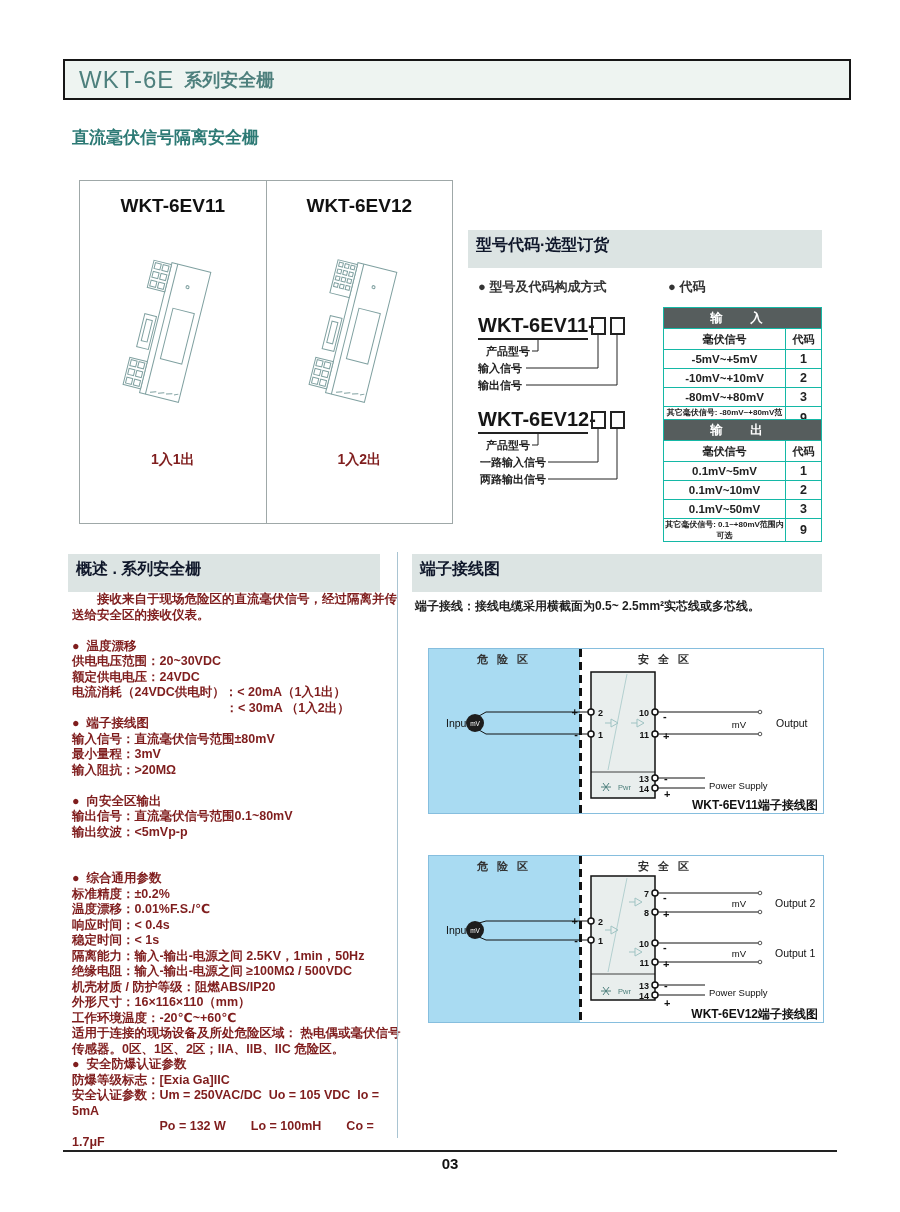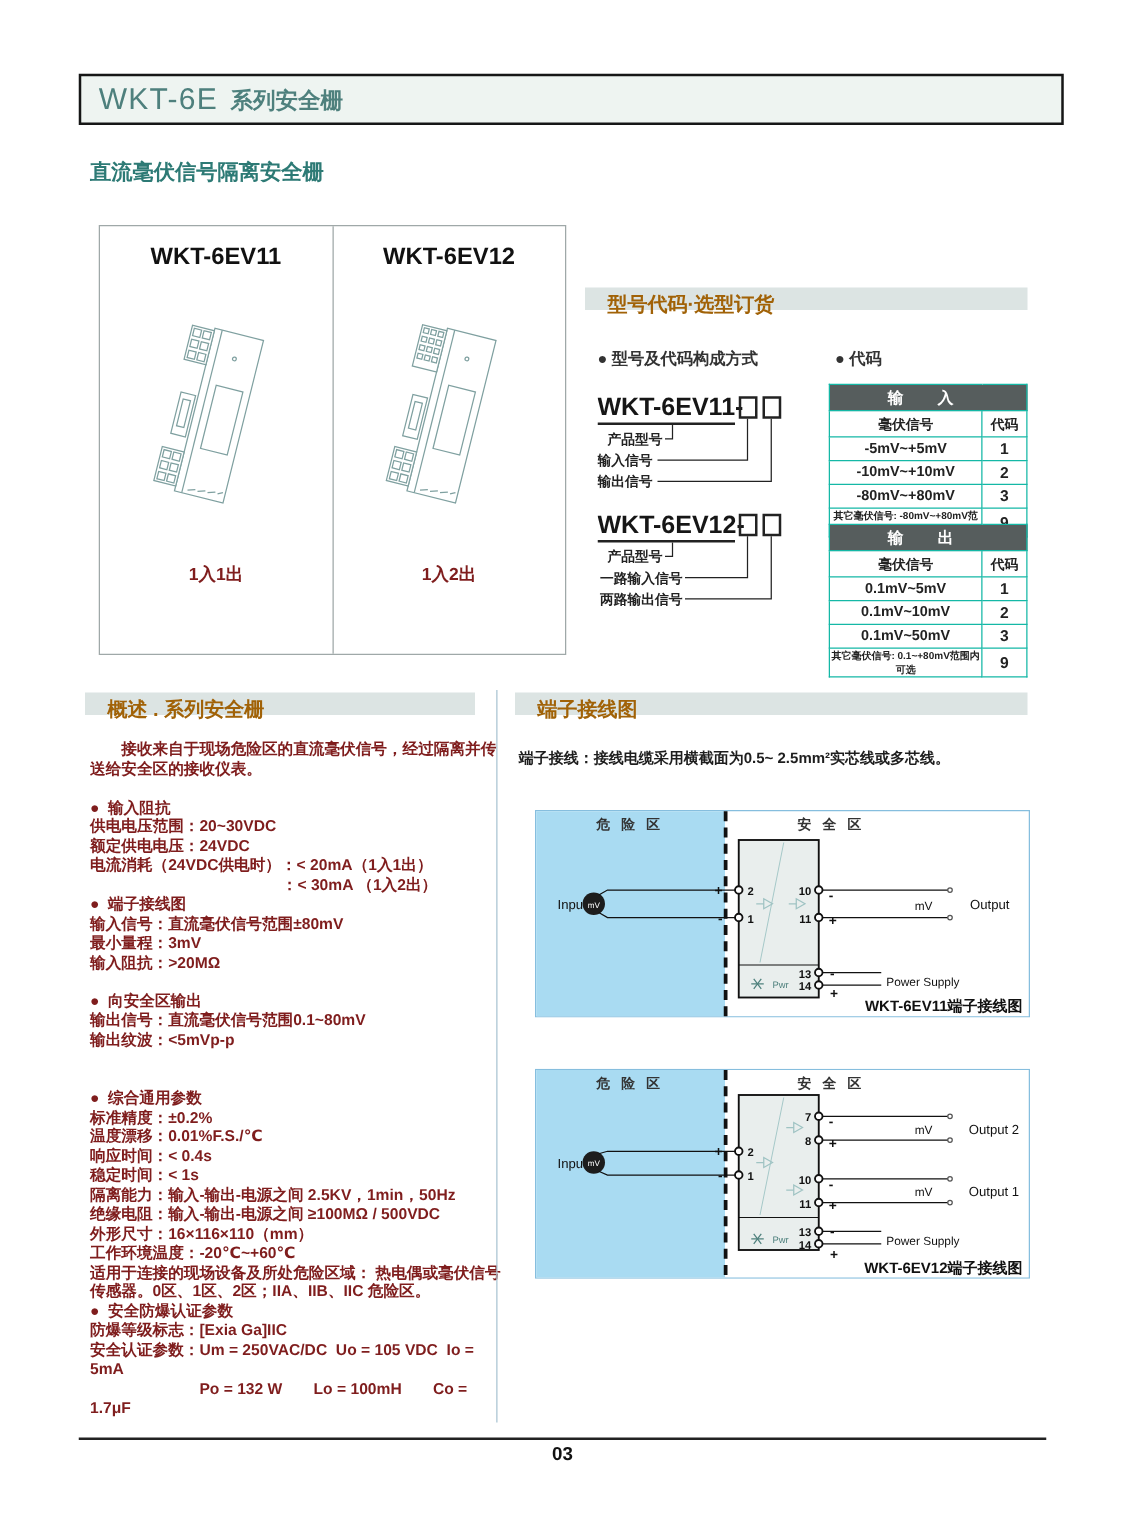--- a/index.html
+++ b/index.html
@@ -17,22 +17,22 @@
   
   .product-panel{position:absolute;left:79px;top:180px;width:372px;height:342px;
     border:1px solid #9fa8a8;display:flex;}
   .product-cell{position:relative;width:50%;height:100%;}
   .product-cell:first-child{border-right:1px solid #9fa8a8;}
   .product-model{position:absolute;top:14px;width:100%;text-align:center;font-size:19px;font-weight:bold;color:#111;}
   .product-art{position:absolute;top:52px;left:50%;transform:translateX(-50%);}
   .product-io{position:absolute;top:270px;width:100%;text-align:center;font-size:14px;font-weight:bold;color:#7f1d1d;}
 
   
-  .band{position:absolute;height:18px;background:#dce4e3;line-height:30px;padding-left:18px;
-    font-size:16px;font-weight:bold;color:#a16207;box-sizing:border-box;}
+  .band{position:absolute;height:38px;background:#dce4e3;line-height:30px;padding-left:8px;
+    font-size:16px;font-weight:bold;color:#0f172a;box-sizing:border-box;}
   .band-ordering{left:468px;top:230px;width:354px;}
   .band-overview{left:68px;top:554px;width:312px;}
   .band-wiring{left:412px;top:554px;width:410px;}
 
   .bullet-line{position:absolute;font-size:13px;font-weight:bold;color:#333;}
 
   
   table.code-table{position:absolute;border-collapse:collapse;width:158px;table-layout:fixed;}
   table.code-table td{border:1px solid #14b8a6;text-align:center;padding:0;}
   td.tbl-title{background:#565d5d;color:#fff;font-size:12.5px;font-weight:bold;letter-spacing:12px;height:20px;}
@@ -245,21 +245,21 @@
 
   <div class="band band-overview">概述 . 系列安全栅</div>
   <div class="spec-block">
 
       <div class="spec-line">　　接收来自于现场危险区的直流毫伏信号，经过隔离并传</div>
 
       <div class="spec-line">送给安全区的接收仪表。</div>
 
       <div class="spec-line"></div>
 
-      <div class="spec-line">●  输入阻抗</div>
+      <div class="spec-line">●  温度漂移</div>
 
       <div class="spec-line">供电电压范围：20~30VDC</div>
 
       <div class="spec-line">额定供电电压：24VDC</div>
 
       <div class="spec-line">电流消耗（24VDC供电时）：&lt; 20mA（1入1出）</div>
 
       <div class="spec-line">　　　　　　　　　　　　 ：&lt; 30mA （1入2出）</div>
 
       <div class="spec-line">●  端子接线图</div>
@@ -289,20 +289,21 @@
       <div class="spec-line">温度漂移：0.01%F.S./℃</div>
 
       <div class="spec-line">响应时间：&lt; 0.4s</div>
 
       <div class="spec-line">稳定时间：&lt; 1s</div>
 
       <div class="spec-line">隔离能力：输入-输出-电源之间 2.5KV，1min，50Hz</div>
 
       <div class="spec-line">绝缘电阻：输入-输出-电源之间 ≥100MΩ / 500VDC</div>
 
+      <div class="spec-line">机壳材质 / 防护等级：阻燃ABS/IP20</div>
 
       <div class="spec-line">外形尺寸：16×116×110（mm）</div>
 
       <div class="spec-line">工作环境温度：-20℃~+60℃</div>
 
       <div class="spec-line">适用于连接的现场设备及所处危险区域： 热电偶或毫伏信号</div>
 
       <div class="spec-line">传感器。0区、1区、2区；IIA、IIB、IIC 危险区。</div>
 
       <div class="spec-line">●  安全防爆认证参数</div>

